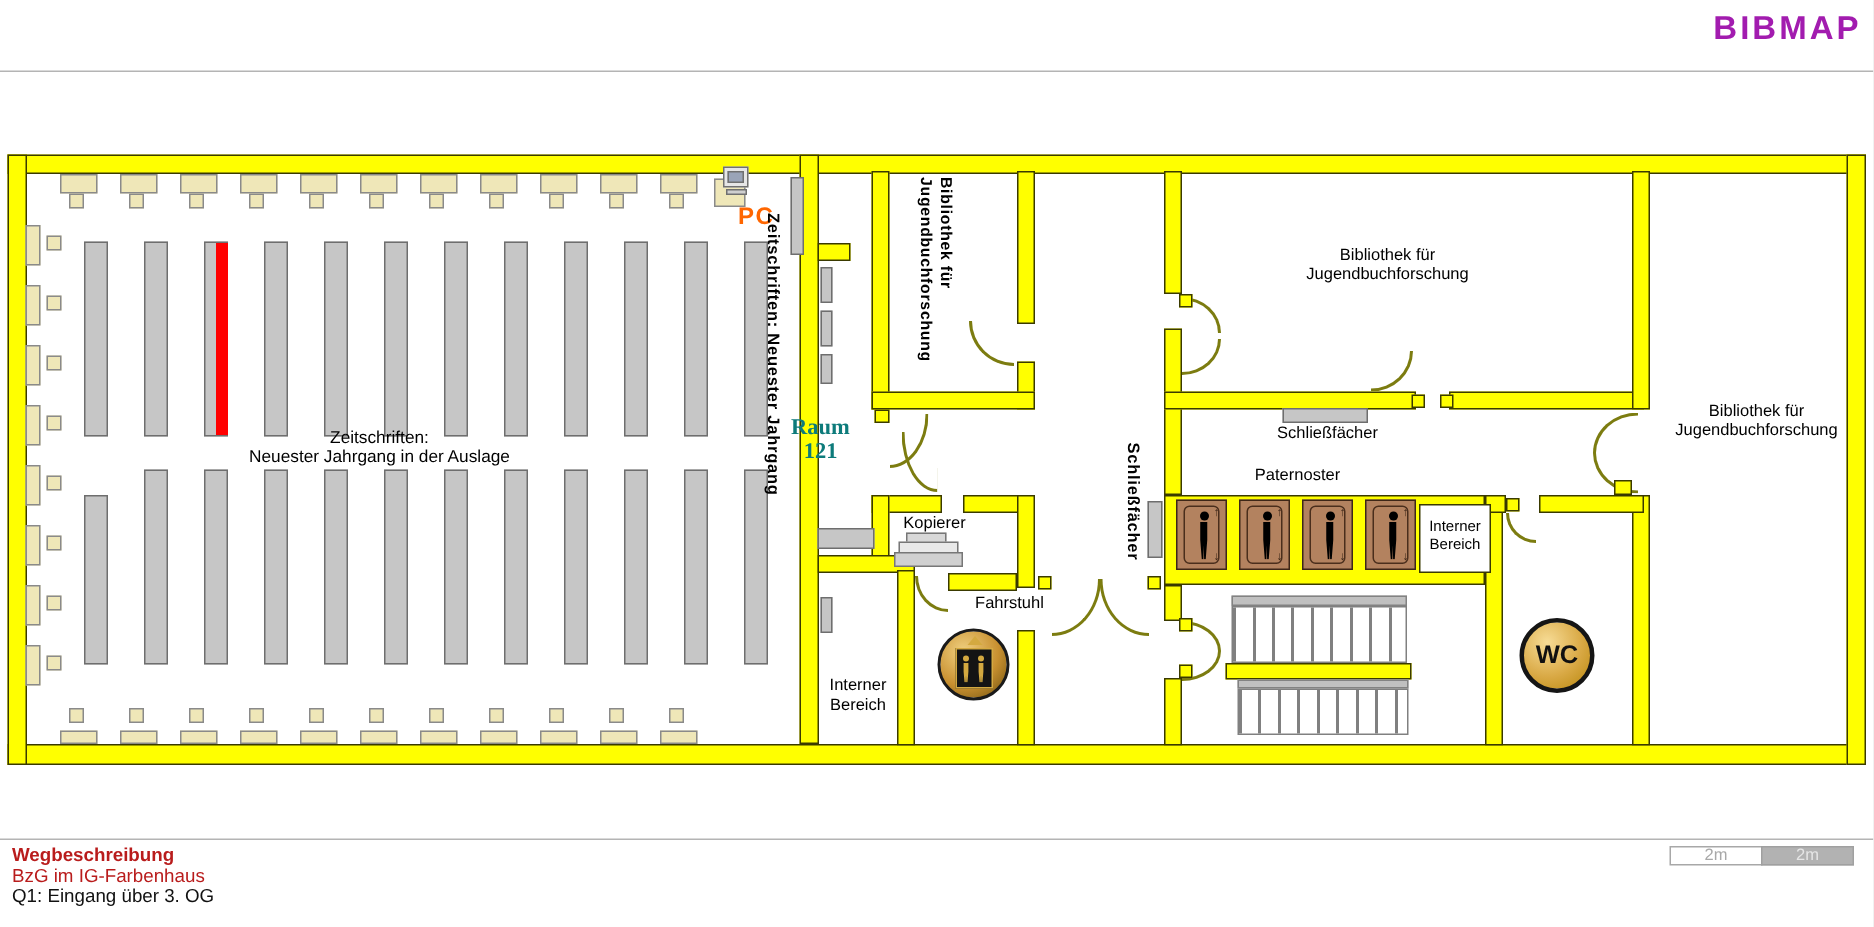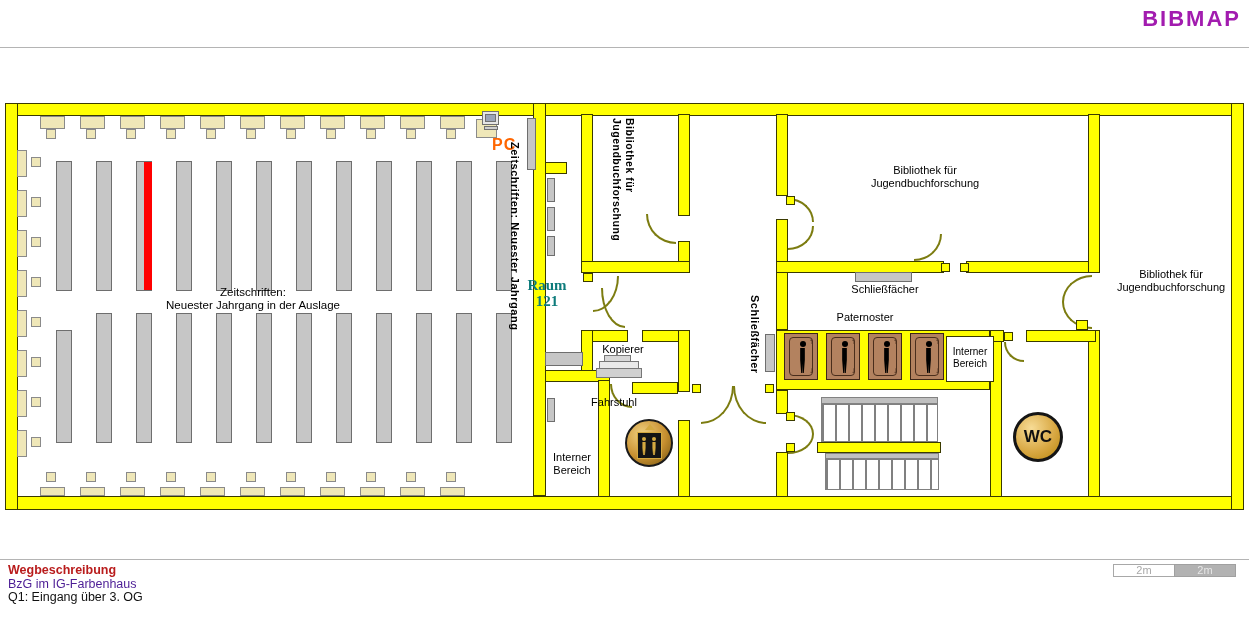--- a/index.html
+++ b/index.html
@@ -78,21 +78,21 @@
   .pc-mon { left:482px; top:111px; width:17px; height:14px; background:#e6e6e6; border:1px solid #707070; z-index:3; }
   .pc-scr { left:485px; top:114px; width:11px; height:8px; background:#9aa4b8; border:1px solid #707070; z-index:4; }
   .pc-base { left:484px; top:126px; width:14px; height:4px; background:#cfcfcf; border:1px solid #707070; z-index:3; }
   .pc-lbl { left:492px; top:136px; font-size:16px; font-weight:bold; color:#ff6600; letter-spacing:1px; z-index:5; }
   
   .cop1 { left:604px; top:355px; width:27px; height:8px; background:#d8d8d8; border:1px solid #777; z-index:3; }
   .cop2 { left:599px; top:361px; width:40px; height:9px; background:#e9e9e9; border:1px solid #777; z-index:4; }
   .cop3 { left:596px; top:368px; width:46px; height:10px; background:#d0d0d0; border:1px solid #777; z-index:5; }
   
   .f-head { left:8px; top:563px; font-size:12.5px; font-weight:bold; color:#b91c1c; }
-  .f-line1 { left:8px; top:577px; font-size:12.5px; color:#4c1d95; }
+  .f-line1 { left:8px; top:577px; font-size:12.5px; color:#b91c1c; }
   .f-line2 { left:8px; top:590px; font-size:12.5px; color:#111; }
   .scale { left:1113px; top:564px; display:flex; z-index:5; }
   .scale .s1 { width:62px; height:13px; background:#ffffff; border:1px solid #a8a8a8; color:#a8a8a8;
       font-size:11px; line-height:11px; text-align:center; }
   .scale .s2 { width:62px; height:13px; background:#b2b2b2; border:1px solid #a0a0a0; color:#e6e6e6;
       font-size:11px; line-height:11px; text-align:center; margin-left:-1px; }
 </style>
 </head>
 <body>
 
@@ -343,21 +343,21 @@
     <div>Bibliothek für</div>
     <div>Jugendbuchforschung</div>
   </div>
   <div class="lbl" style="left:1106px;top:268px;width:130px">
     <div>Bibliothek für</div>
     <div>Jugendbuchforschung</div>
   </div>
   <div class="lbl" style="left:840px;top:283px;width:90px">Schließfächer</div>
   <div class="lbl" style="left:820px;top:311px;width:90px">Paternoster</div>
   <div class="lbl" style="left:597px;top:343px;width:52px">Kopierer</div>
-  <div class="lbl" style="left:584px;top:396px;width:60px">Fahrstuhl</div>
+  <div class="lbl" style="left:643px;top:396px;width:60px">Fahrstuhl</div>
   <div class="lbl" style="left:544px;top:451px;width:56px">
     <div>Interner</div>
     <div>Bereich</div>
   </div>
 
   <div class="abs sep" style="top:559px"></div>
   <div class="abs f-head">Wegbeschreibung</div>
   <div class="abs f-line1">BzG im IG-Farbenhaus</div>
   <div class="abs f-line2">Q1: Eingang über 3. OG</div>
   <div class="abs scale">

